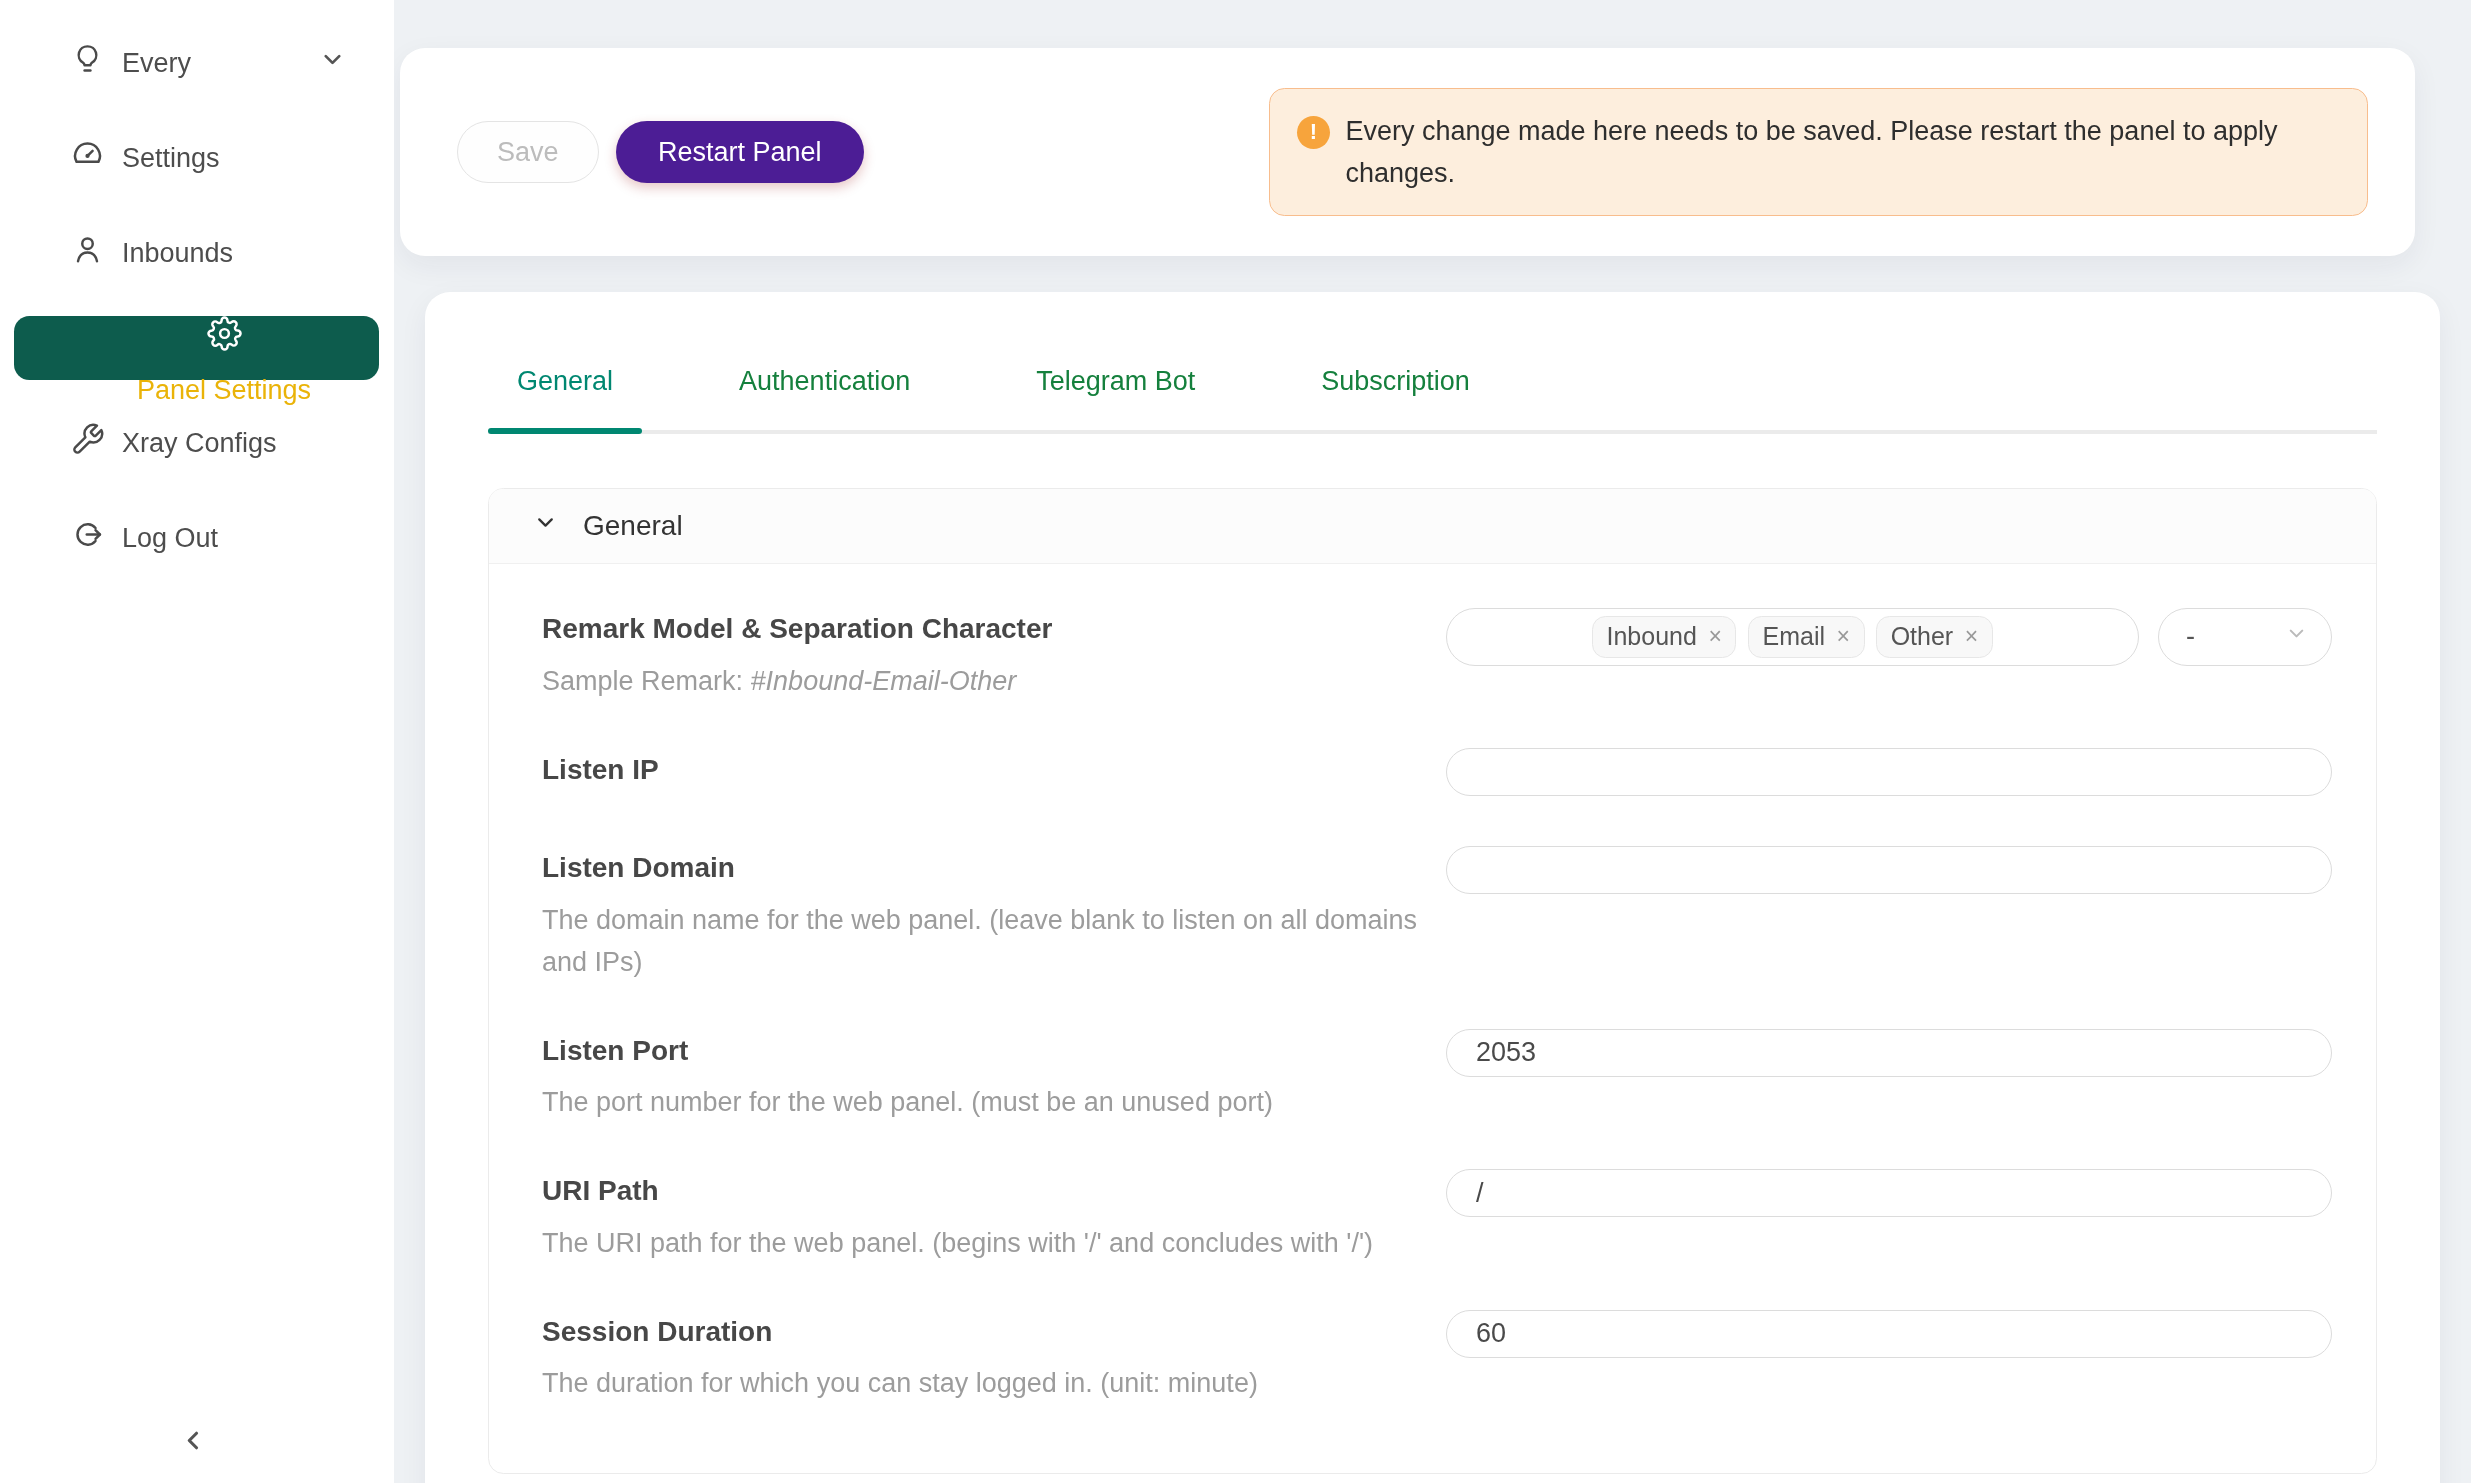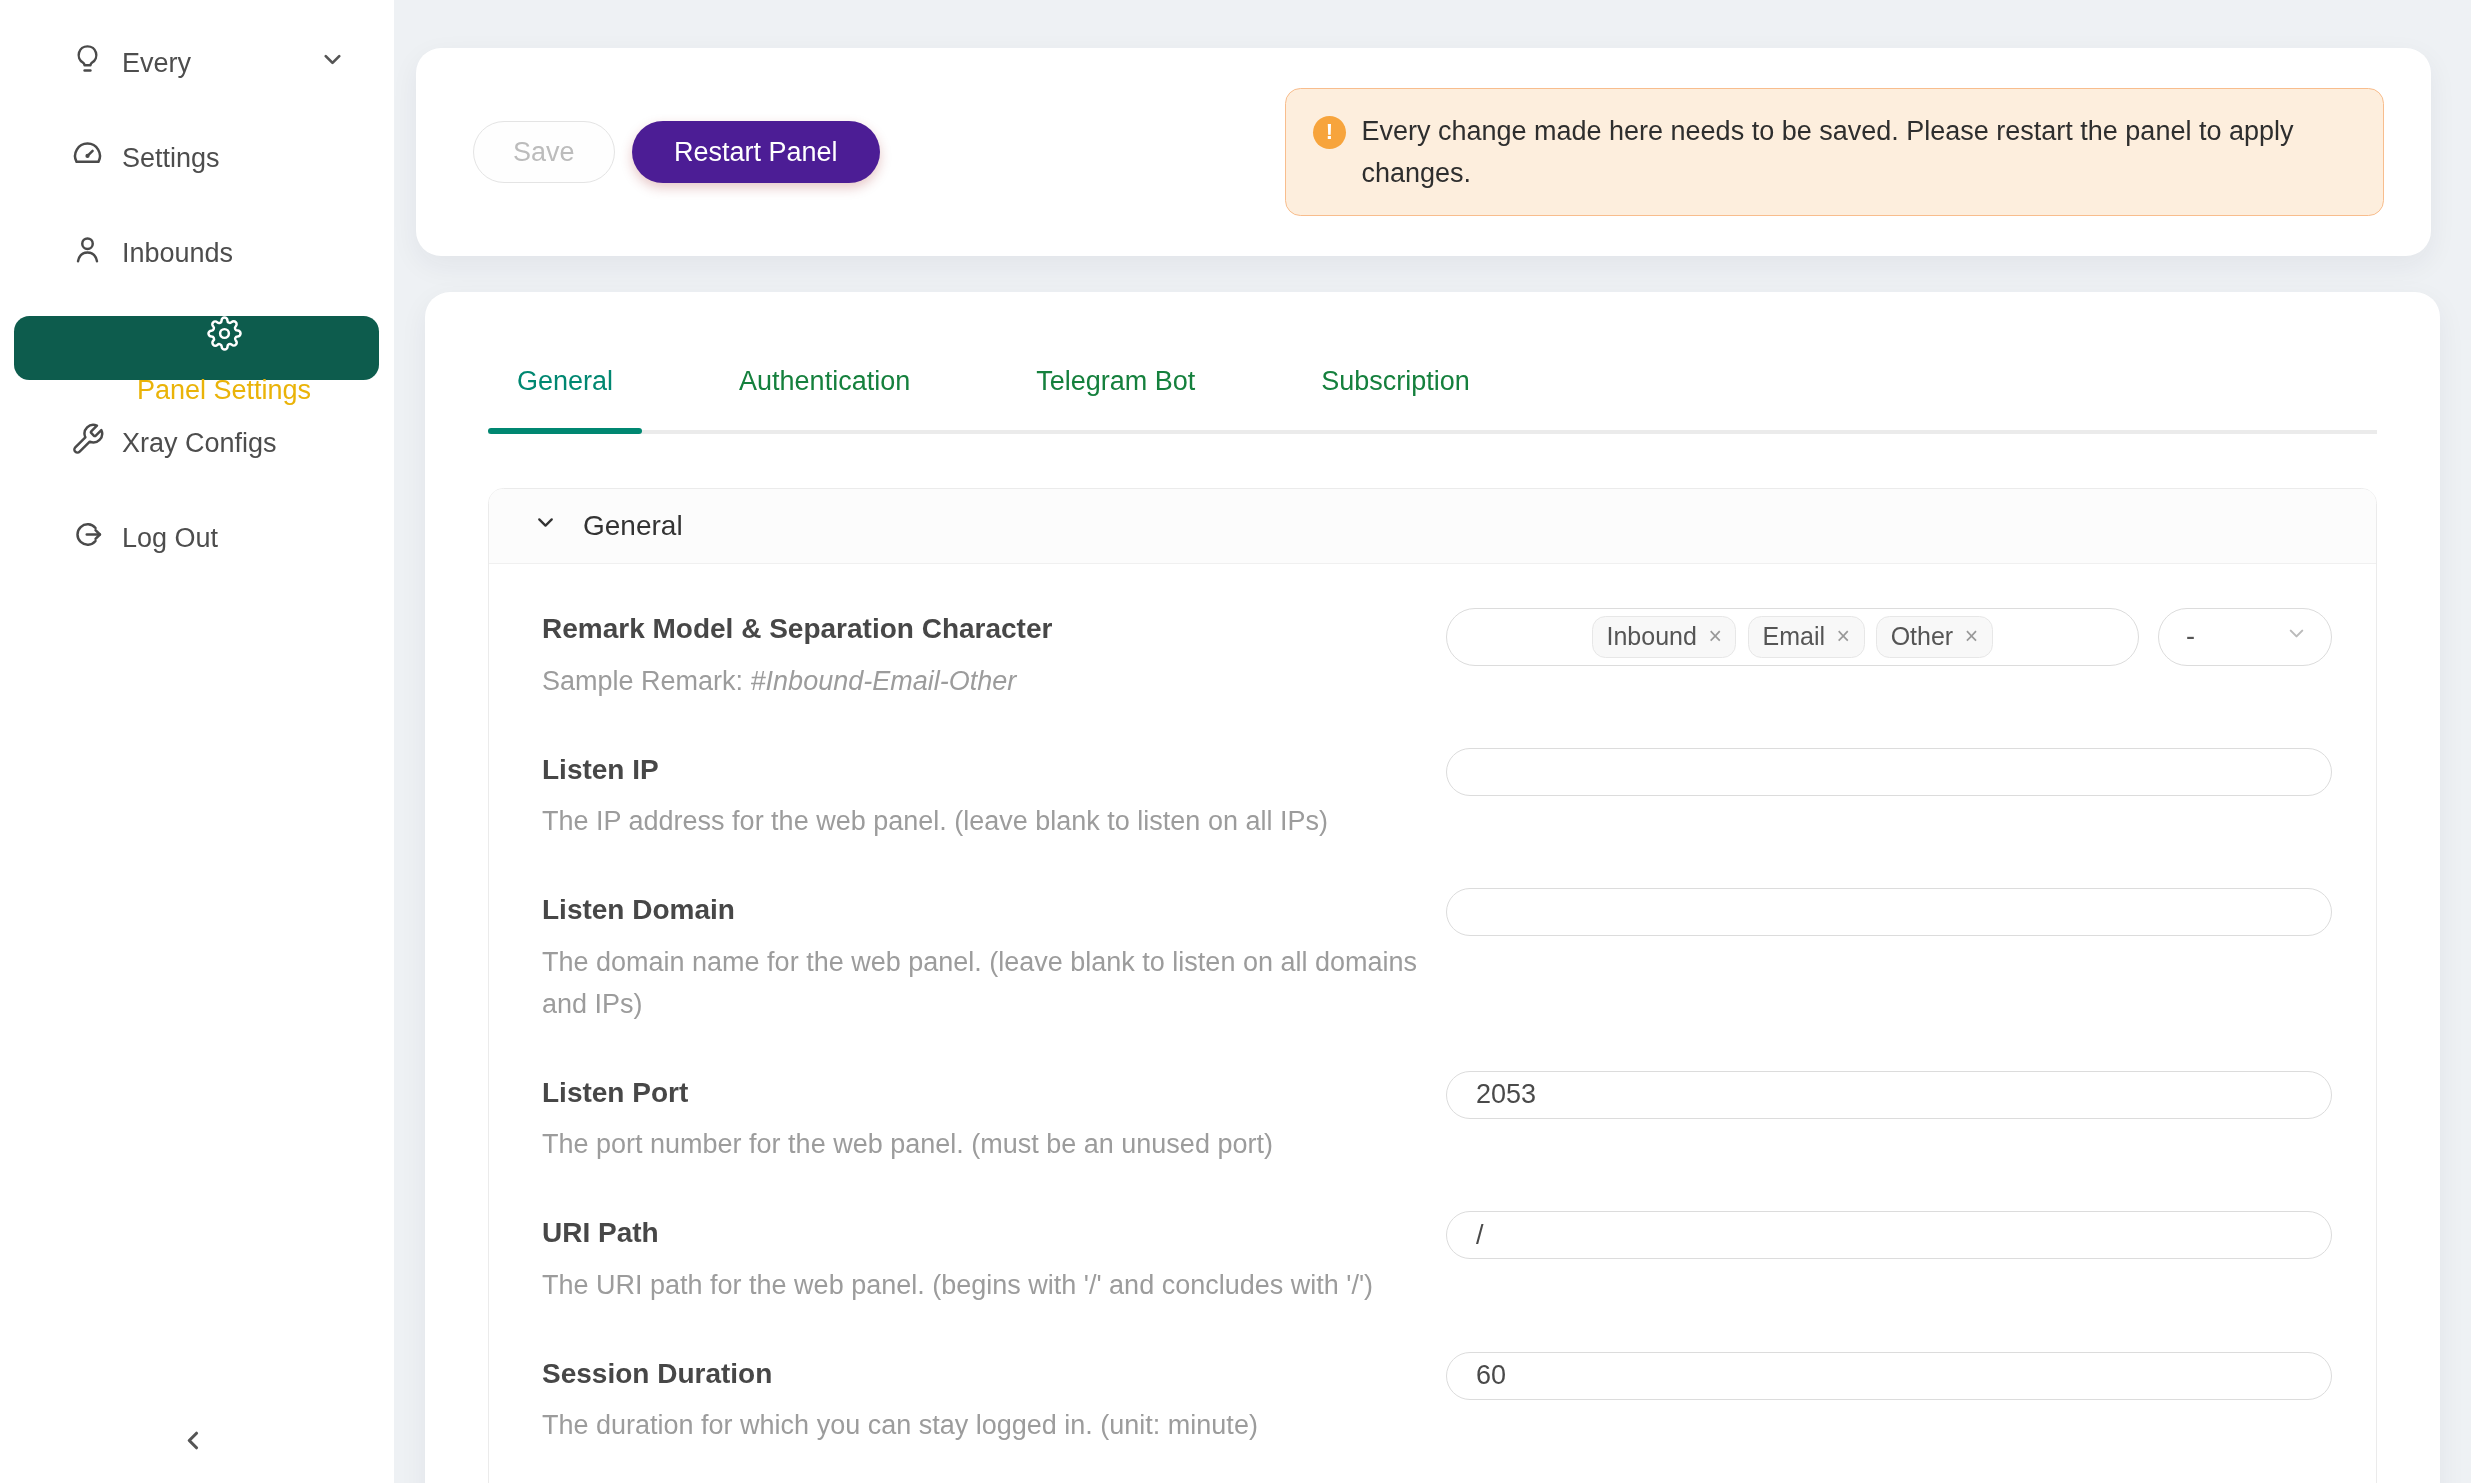--- a/index.html
+++ b/index.html
@@ -32,21 +32,21 @@
     display:flex; align-items:center; justify-content:center; cursor:pointer;
   }
   .collapse-btn svg { width:29px; height:29px; stroke:#555; fill:none; stroke-width:2.6; stroke-linecap:round; stroke-linejoin:round; }
 
   
   .card {
     position:absolute; background:#fff; border-radius:25px;
     box-shadow:0 9.7px 29px rgba(30,40,60,0.06);
   }
   .top-card {
-    left:416px; top:48px; width:2015px; height:208px;
+    left:400px; top:48px; width:2015px; height:208px;
     display:flex; align-items:center; justify-content:space-between;
     padding:0 47px 0 57px;
   }
   .btn-group { display:flex; align-items:center; }
   .btn {
     height:62px; border-radius:31px; font-size:27px;
     display:inline-flex; align-items:center; justify-content:center;
     font-family:"Liberation Sans", sans-serif; cursor:pointer;
   }
   .btn-save {
@@ -269,21 +269,20 @@
                   <polyline points="6 9 12 15 18 9"></polyline>
                 </svg>
             </span>
           </div>
         </div>
       </div>
 
       <div class="frow">
         <div class="frow-left">
           <div class="frow-label">Listen IP</div>
-          <div class="frow-desc">The IP address for the web panel. (leave blank to listen on all IPs)</div>
         </div>
         <div class="frow-right">
           <input class="text-input" type="text" value="" style="">
         </div>
       </div>
 
       <div class="frow">
         <div class="frow-left">
           <div class="frow-label">Listen Domain</div>
           <div class="frow-desc">The domain name for the web panel. (leave blank to listen on all domains and IPs)</div>

